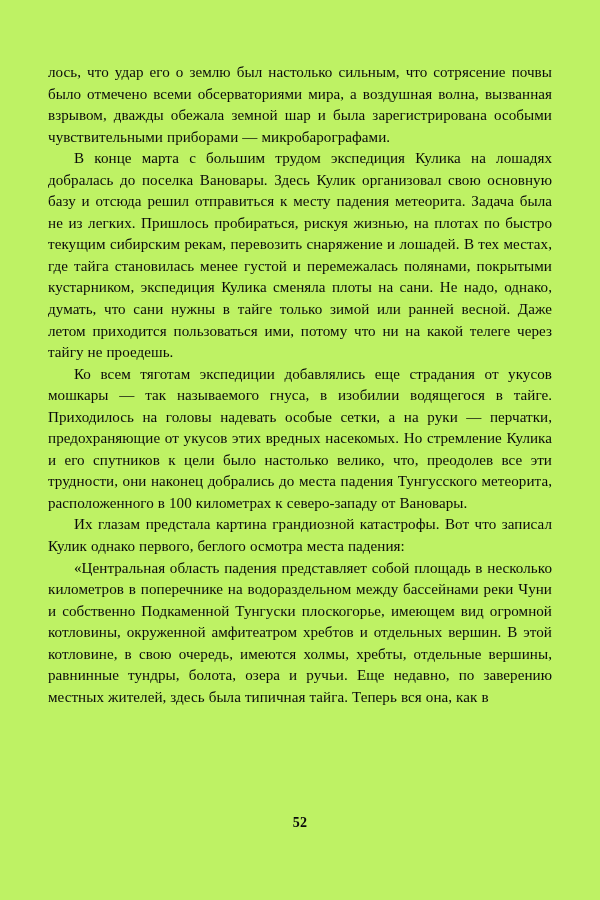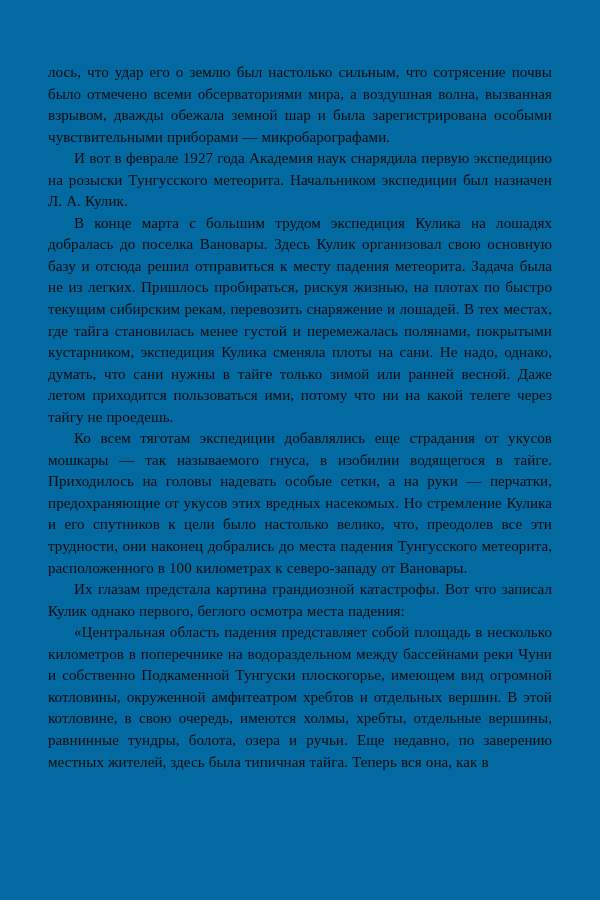--- a/index.html
+++ b/index.html
@@ -11,21 +11,21 @@
     width: 600px;
     height: 900px;
     overflow: hidden;
     font-family: "Liberation Serif", "DejaVu Serif", serif;
     color: #0a0a0a;
   }
   .page {
     position: relative;
     width: 600px;
     height: 900px;
-    background: #0369a1;
+    background: #bef264;
     box-sizing: border-box;
   }
   .text-column {
     position: absolute;
     left: 48px;
     top: 62px;
     width: 504px;
   }
   p.para {
     margin: 0;
@@ -54,21 +54,21 @@
     letter-spacing: 0.3px;
   }
 </style>
 </head>
 <body>
 
 <div class="page">
 
   <div class="text-column">
     <p class="para cont">лось, что удар его о землю был настолько сильным, что сотрясение почвы было отмечено всеми обсерваториями мира, а воздушная волна, вызванная взрывом, дважды обежала земной шар и была зарегистрирована особыми чувствительными приборами — микробарографами.</p>
-    <p class="para">И вот в феврале 1927 года Академия наук снарядила первую экспедицию на розыски Тунгусского метеорита. Начальником экспедиции был назначен Л. А. Кулик.</p>
     <p class="para">В конце марта с большим трудом экспедиция Кулика на лошадях добралась до поселка Вановары. Здесь Кулик организовал свою основную базу и отсюда решил отправиться к месту падения метеорита. Задача была не из легких. Пришлось пробираться, рискуя жизнью, на плотах по быстро текущим сибирским рекам, перевозить снаряжение и лошадей. В тех местах, где тайга становилась менее густой и перемежалась полянами, покрытыми кустарником, экспедиция Кулика сменяла плоты на сани. Не надо, однако, думать, что сани нужны в тайге только зимой или ранней весной. Даже летом приходится пользоваться ими, потому что ни на какой телеге через тайгу не проедешь.</p>
     <p class="para">Ко всем тяготам экспедиции добавлялись еще страдания от укусов мошкары — так называемого гнуса, в изобилии водящегося в тайге. Приходилось на головы надевать особые сетки, а на руки — перчатки, предохраняющие от укусов этих вредных насекомых. Но стремление Кулика и его спутников к цели было настолько велико, что, преодолев все эти трудности, они наконец добрались до места падения Тунгусского метеорита, расположенного в 100 километрах к северо-западу от Вановары.</p>
     <p class="para">Их глазам предстала картина грандиозной катастрофы. Вот что записал Кулик однако первого, беглого осмотра места падения:</p>
     <p class="para">«Центральная область падения представляет собой площадь в несколько километров в поперечнике на водораздельном между бассейнами реки Чуни и собственно Подкаменной Тунгуски плоскогорье, имеющем вид огромной котловины, окруженной амфитеатром хребтов и отдельных вершин. В этой котловине, в свою очередь, имеются холмы, хребты, отдельные вершины, равнинные тундры, болота, озера и ручьи. Еще недавно, по заверению местных жителей, здесь была типичная тайга. Теперь вся она, как в</p>
   </div>
 
+  <div class="page-number">52</div>
 
 </div>
 
 </body></html>

